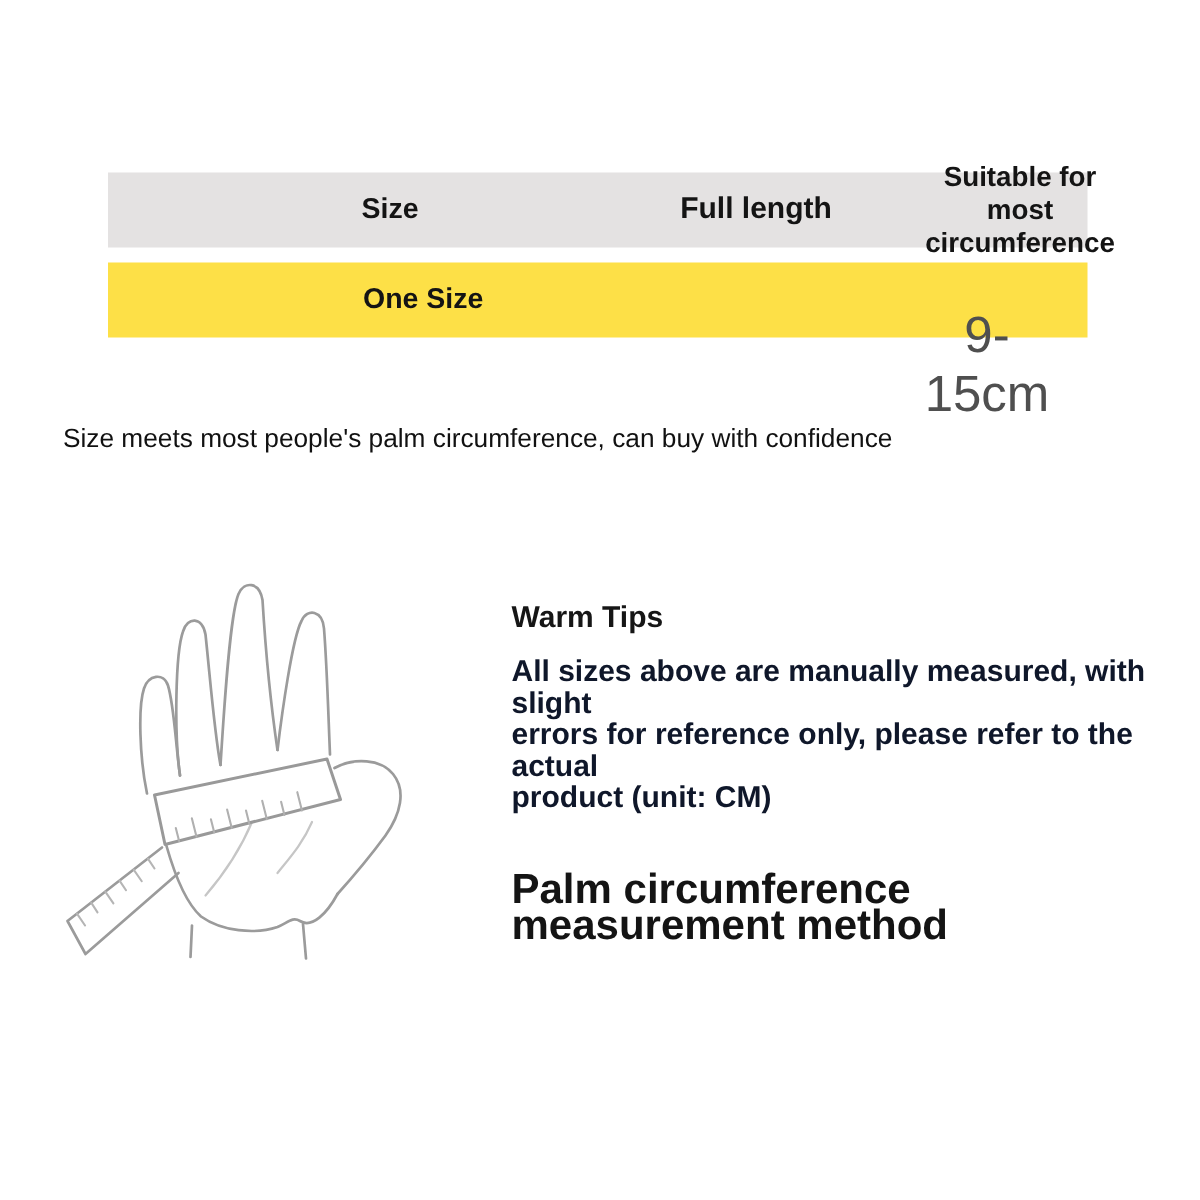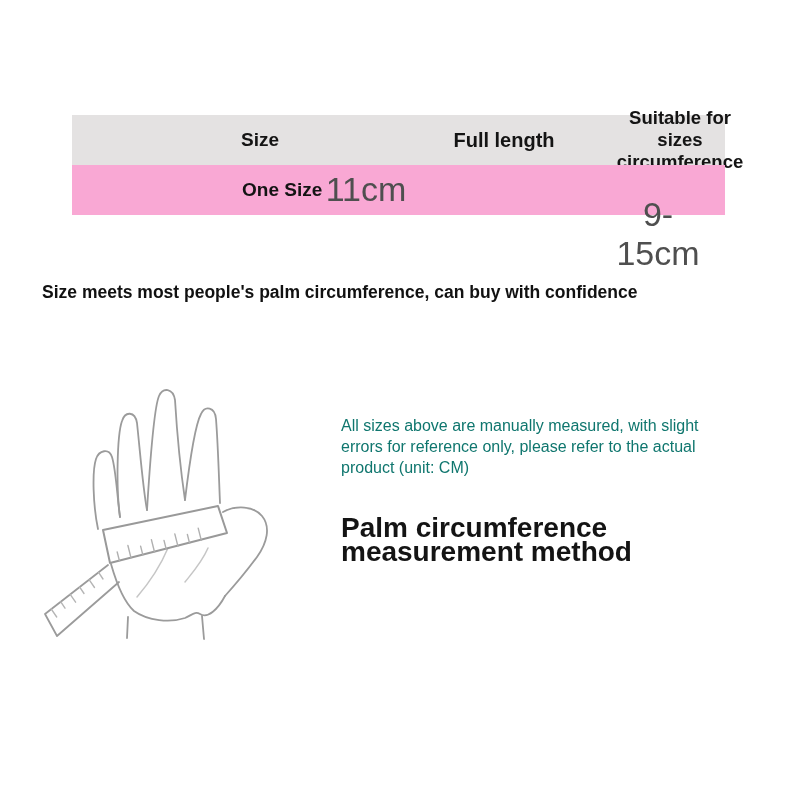--- a/index.html
+++ b/index.html
@@ -3,61 +3,60 @@
 <meta charset="utf-8">
 <style>
   html,body{margin:0;padding:0;}
   body{
     width:800px;height:800px;position:relative;background:#ffffff;
     font-family:"Liberation Sans", sans-serif;color:#1a1a1a;overflow:hidden;
   }
   
   .band{position:absolute;left:72px;width:653px;height:50px;}
   .band.header{top:115px;background:#e4e2e2;}
-  .band.values{top:165px;background:#f9a8d4;}
+  .band.values{top:175px;background:#fde047;}
   .cell{position:absolute;top:50%;transform:translate(-50%,-50%);white-space:pre-line;
         text-align:center;font-weight:bold;color:#141414;line-height:1.15;}
   .cell.left-align{transform:translate(0,-50%);text-align:left;margin-left:43px;}
   .c-size{left:126px;font-size:19px;}
   .c-palm{left:294px;font-size:23px;letter-spacing:.2px;margin-top:44px;}
   .c-full{left:432px;font-size:20px;}
   .c-suit{left:608px;font-size:18.5px;line-height:22px;}
   .c-onesize{left:127px;font-size:19px;}
   .val{font-weight:400;color:#4f4f4f;font-size:34px;}
   .v-palm{left:294px;}
   .v-full{left:437px;}
   .v-suit{left:586px;margin-top:44px;}
   
-  .note{position:absolute;left:42px;top:282px;font-size:17.5px;font-weight:bold;color:#111;}
+  .note{position:absolute;left:42px;top:282px;font-size:17.5px;font-weight:normal;color:#111;}
   
   .hand{position:absolute;left:30px;top:371px;width:300px;height:290px;}
   
   .right-col{position:absolute;left:341px;top:401px;width:428px;}
   .tips-title{font-size:20px;font-weight:bold;color:#161616;}
-  .tips-body{margin-top:14px;font-size:16px;font-weight:normal;color:#0f766e;
+  .tips-body{margin-top:14px;font-size:20px;font-weight:bold;color:#0f172a;
              line-height:21px;white-space:pre-line;}
   .meas-title{margin-top:38px;font-size:28px;font-weight:bold;color:#141414;
               line-height:24px;white-space:pre-line;}
   .meas-body{margin-top:8px;font-size:16px;font-weight:bold;color:#222;
              line-height:21px;white-space:pre-line;}
 </style>
 </head>
 <body>
 
 <div class="band header">
   <span class="cell left-align c-size">Size</span>
   <span class="cell c-palm">Palm width</span>
   <span class="cell c-full">Full length</span>
-  <span class="cell c-suit">Suitable for sizes
+  <span class="cell c-suit">Suitable for most
 circumference</span>
 </div>
 
 <div class="band values">
   <span class="cell left-align c-onesize">One Size</span>
-  <span class="cell val v-palm">11cm</span>
   <span class="cell val v-suit">9-15cm</span>
 </div>
 
 <div class="note">Size meets most people's palm circumference, can buy with confidence</div>
 
 <svg class="hand" viewBox="0 0 300 290" xmlns="http://www.w3.org/2000/svg">
   <g fill="none" stroke="#9b9b9b" stroke-width="1.8" stroke-linecap="round" stroke-linejoin="round">
 
     <path d="M 68 158 C 63 134 62 100 66 88 C 69 79 79 77 82 86 C 86 99 87 124 90 146"></path>
     <path d="M 90 146 C 86 118 87 64 92 50 C 95 40 105 40 107 52 C 110 80 113 118 117 139"></path>
@@ -95,18 +94,19 @@
     <path d="M 112.8 183.9 L 110.6 175.2"></path>
     <path d="M 124.5 181 L 121.4 168.7"></path>
     <path d="M 136.2 178.1 L 134 169.4"></path>
     <path d="M 147.9 175.2 L 144.8 162.9"></path>
     <path d="M 159.6 172.3 L 157.4 163.5"></path>
     <path d="M 171.3 169.4 L 168.2 157.1"></path>
   </g>
 </svg>
 
 <div class="right-col">
+  <div class="tips-title">Warm Tips</div>
   <div class="tips-body">All sizes above are manually measured, with slight
 errors for reference only, please refer to the actual
 product (unit: CM)</div>
   <div class="meas-title">Palm circumference
 measurement method</div>
 </div>
 
 </body></html>

